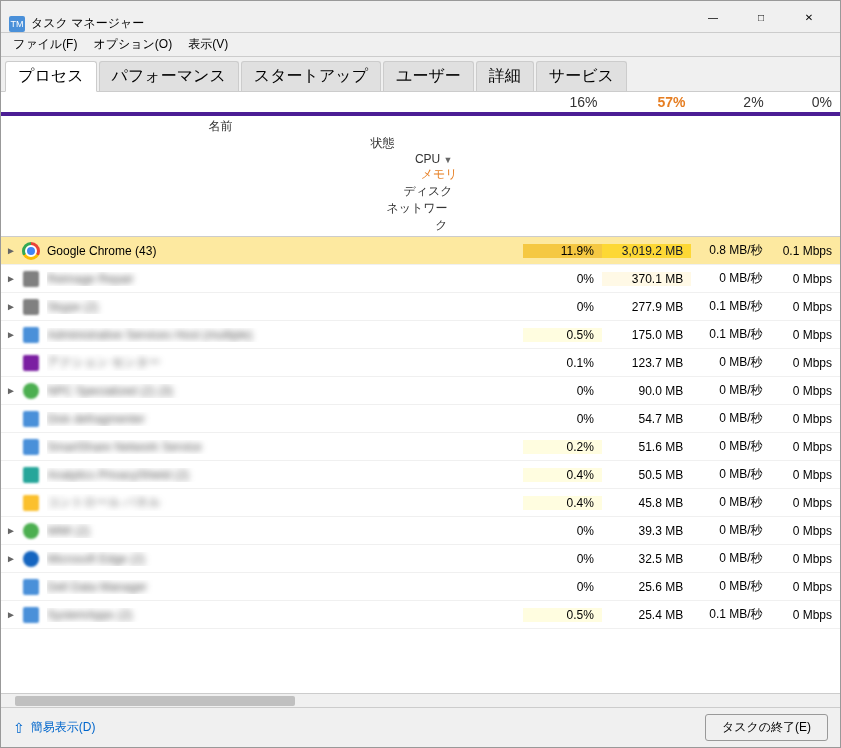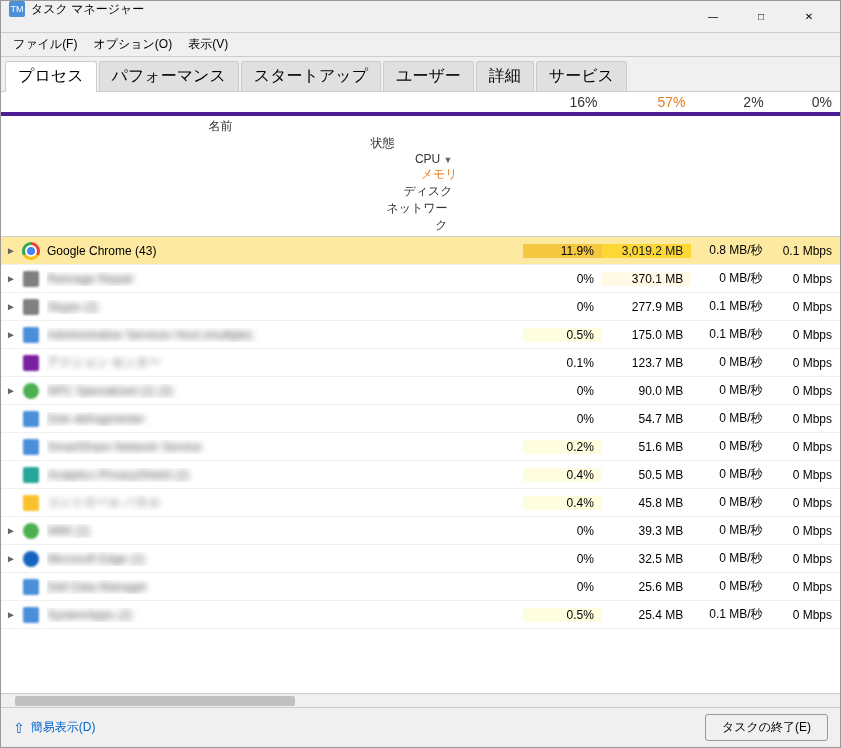--- a/index.html
+++ b/index.html
@@ -19,21 +19,21 @@
       background: #fff;
       border: 1px solid #999;
       display: flex;
       flex-direction: column;
     }
 
     .titlebar {
       background: #f0f0f0;
       height: 32px;
       display: flex;
-      align-items: flex-start;
+      align-items: flex-end;
       padding: 0 8px;
       border-bottom: 1px solid #ccc;
       flex-shrink: 0;
     }
     .titlebar-icon {
       width: 16px;
       height: 16px;
       margin-right: 6px;
       background: #4a90d9;
       border-radius: 2px;
@@ -320,21 +320,21 @@
   </div>
 
   <div class="content">
 
     <div style="display:flex; flex-direction:column; flex-shrink:0; border-bottom:1px solid #ccc;">
 
       <div style="display:flex; border-bottom:4px solid #4c1d95; padding: 2px 0;">
         <div style="width:440px;"></div>
         <div style="width:100px;"></div>
         <div style="width:80px; text-align:right; padding-right:8px; font-size:14px; color:#333;">16%</div>
-        <div style="width:90px; text-align:right; padding-right:8px; font-size:14px; color:#e67e22; display:flex; flex-direction:column; align-items:flex-end;">
+        <div style="width:90px; text-align:right; padding-right:8px; font-size:14px; color:#e67e22; display:flex; flex-direction:column; align-items:flex-end;font-weight:bold;">
           <span style="font-size:14px;">57%</span>
         </div>
         <div style="width:80px; text-align:right; padding-right:8px; font-size:14px; color:#333;">2%</div>
         <div style="width:70px; text-align:right; padding-right:8px; font-size:14px; color:#333;">0%</div>
       </div>
 
       <div style="display:flex; align-items:center; padding: 2px 0; flex-direction: column;">
         <div style="width:440px; padding-left:8px; font-size:12px; color:#333;">名前</div>
         <div style="width:100px; font-size:12px; color:#333;">状態</div>
         <div style="width:80px; text-align:right; padding-right:8px; font-size:12px; color:#333;">

